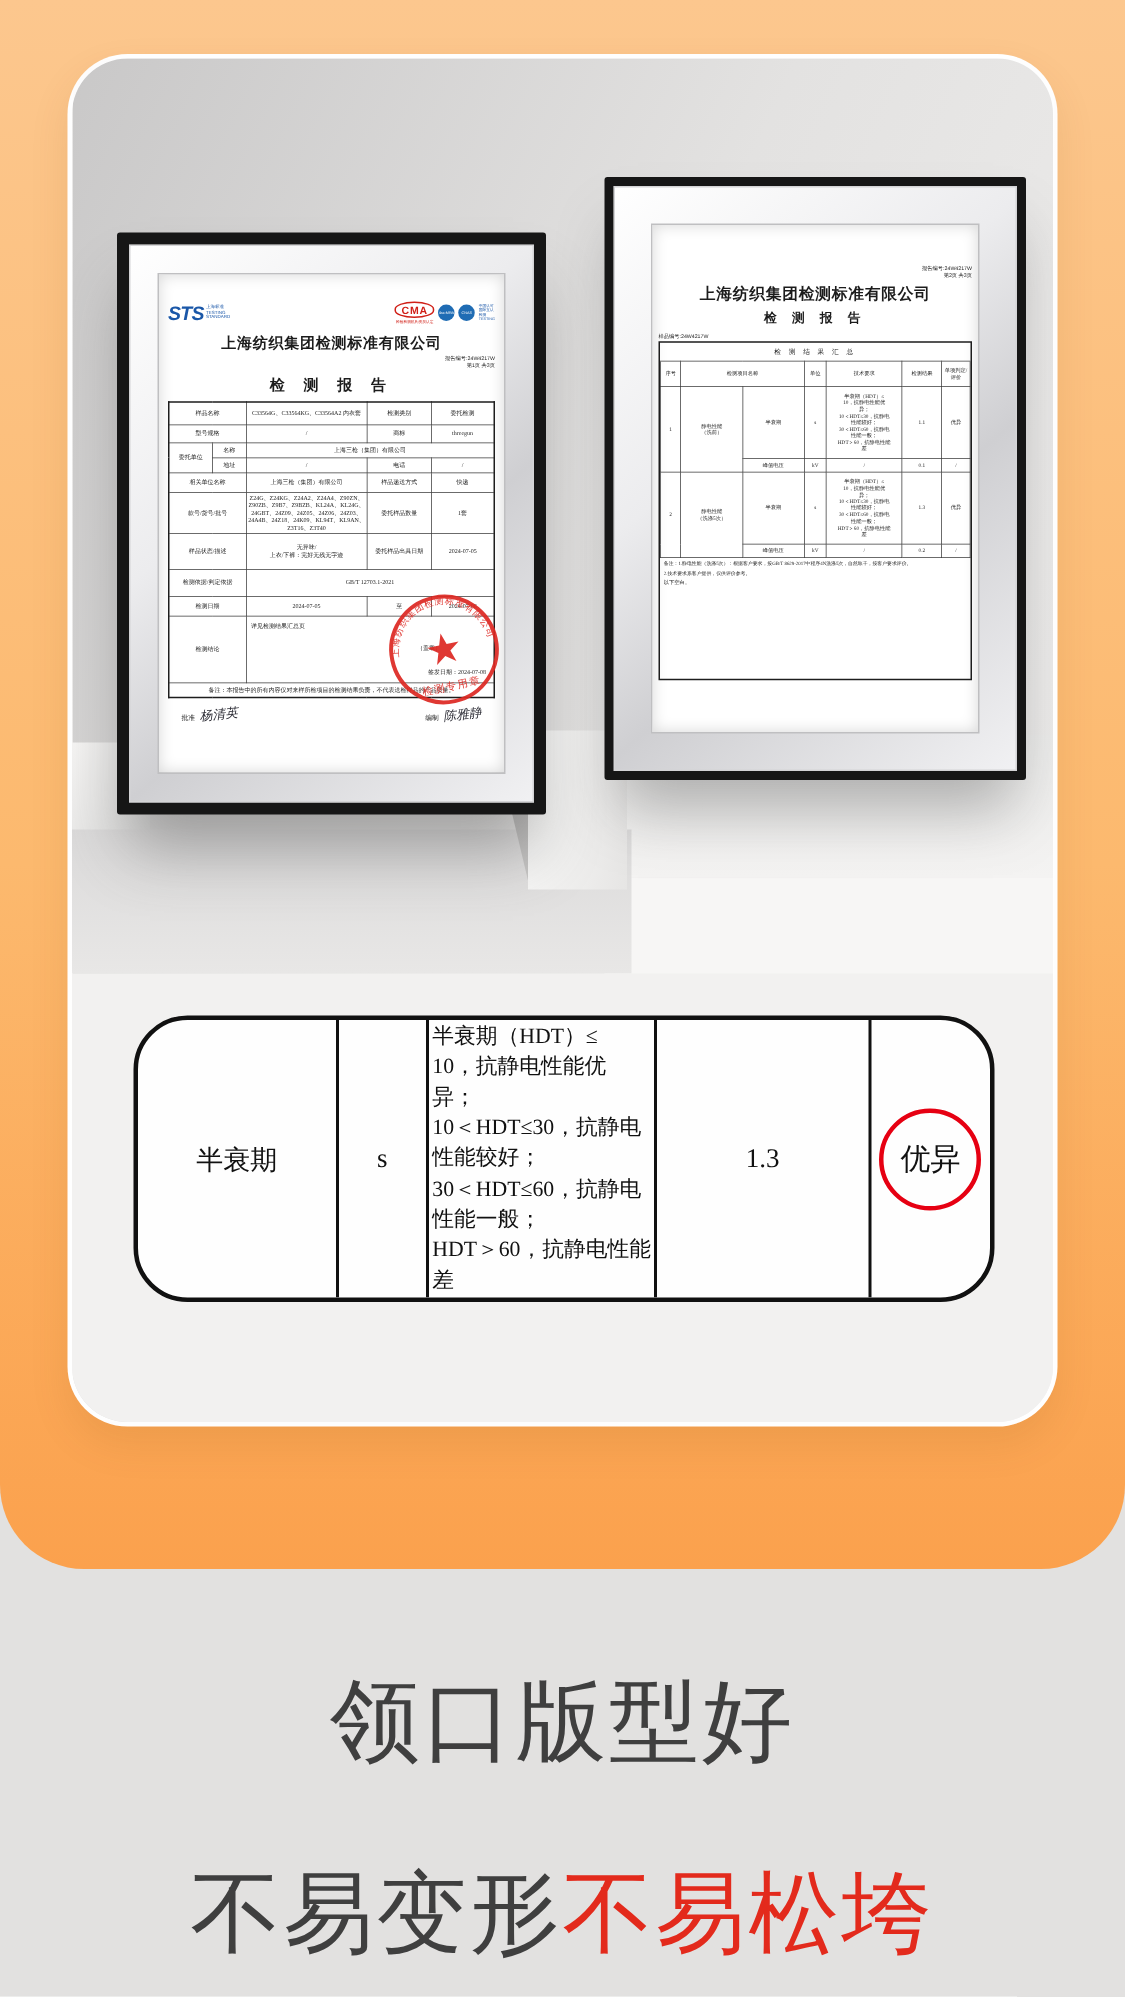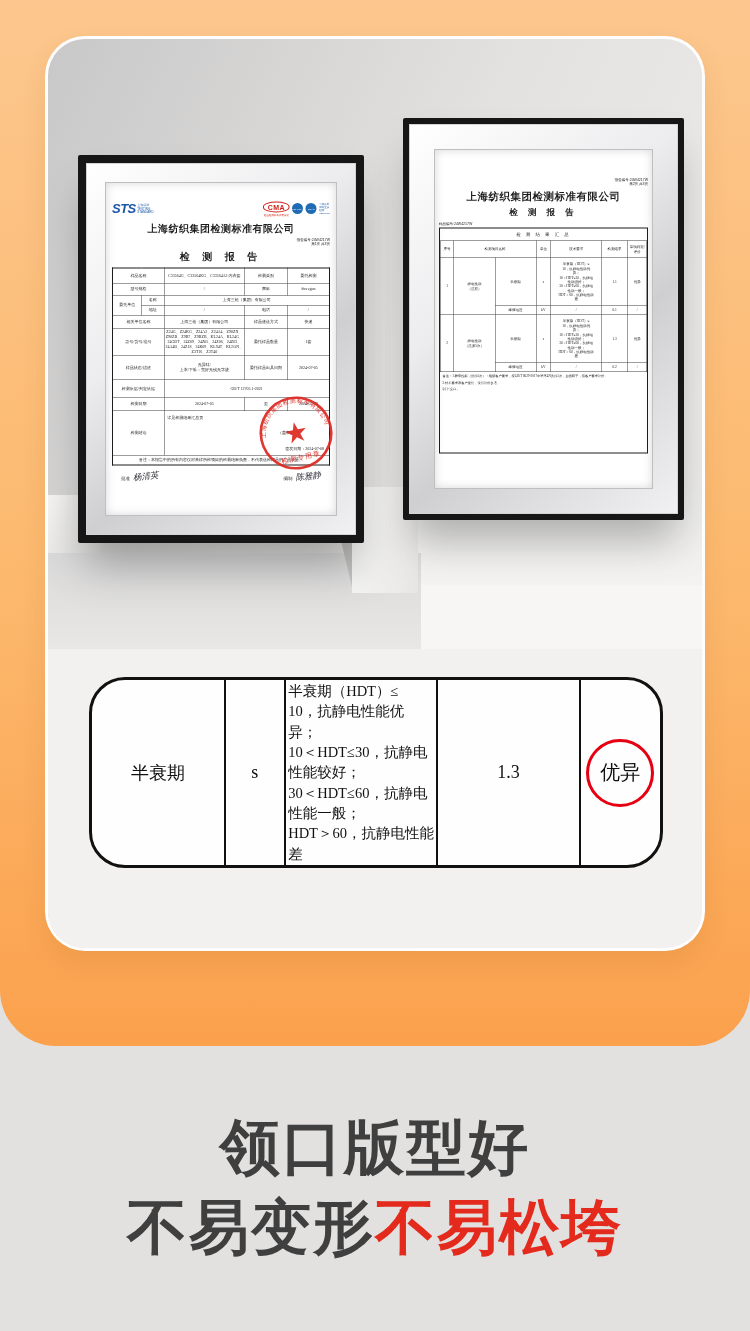--- a/index.html
+++ b/index.html
@@ -110,23 +110,23 @@
   .sc2{width:10.6%;font-size:18px;}
   .sc3{width:26.8%;font-size:14.5px;line-height:1.4;}
   .sc4{width:25.1%;font-size:18px;}
   .sc5{width:14.3%;position:relative;font-size:20px;}
   .red-circle{position:absolute;left:50%;top:50%;transform:translate(-50%,-50%);
               width:62px;height:62px;border:3.5px solid #e60012;border-radius:50%;
               display:flex;align-items:center;justify-content:center;}
 
   
   .caption{position:absolute;left:0;top:1108px;width:750px;text-align:center;
-           font-weight:700;color:#3f3f3f;letter-spacing:2px;}
+           font-weight:400;color:#3f3f3f;letter-spacing:2px;}
   .cap1{font-size:60px;line-height:80px;}
-  .cap2{font-size:60px;line-height:80px;}
+  .cap2{font-size:60px;line-height:80px;margin-top:48px;}
   .cap-red{color:#e32a1c;}
 </style>
 </head>
 <body>
 
 <div class="page">
 
   <div class="hero"></div>
 
   <div class="stage">

